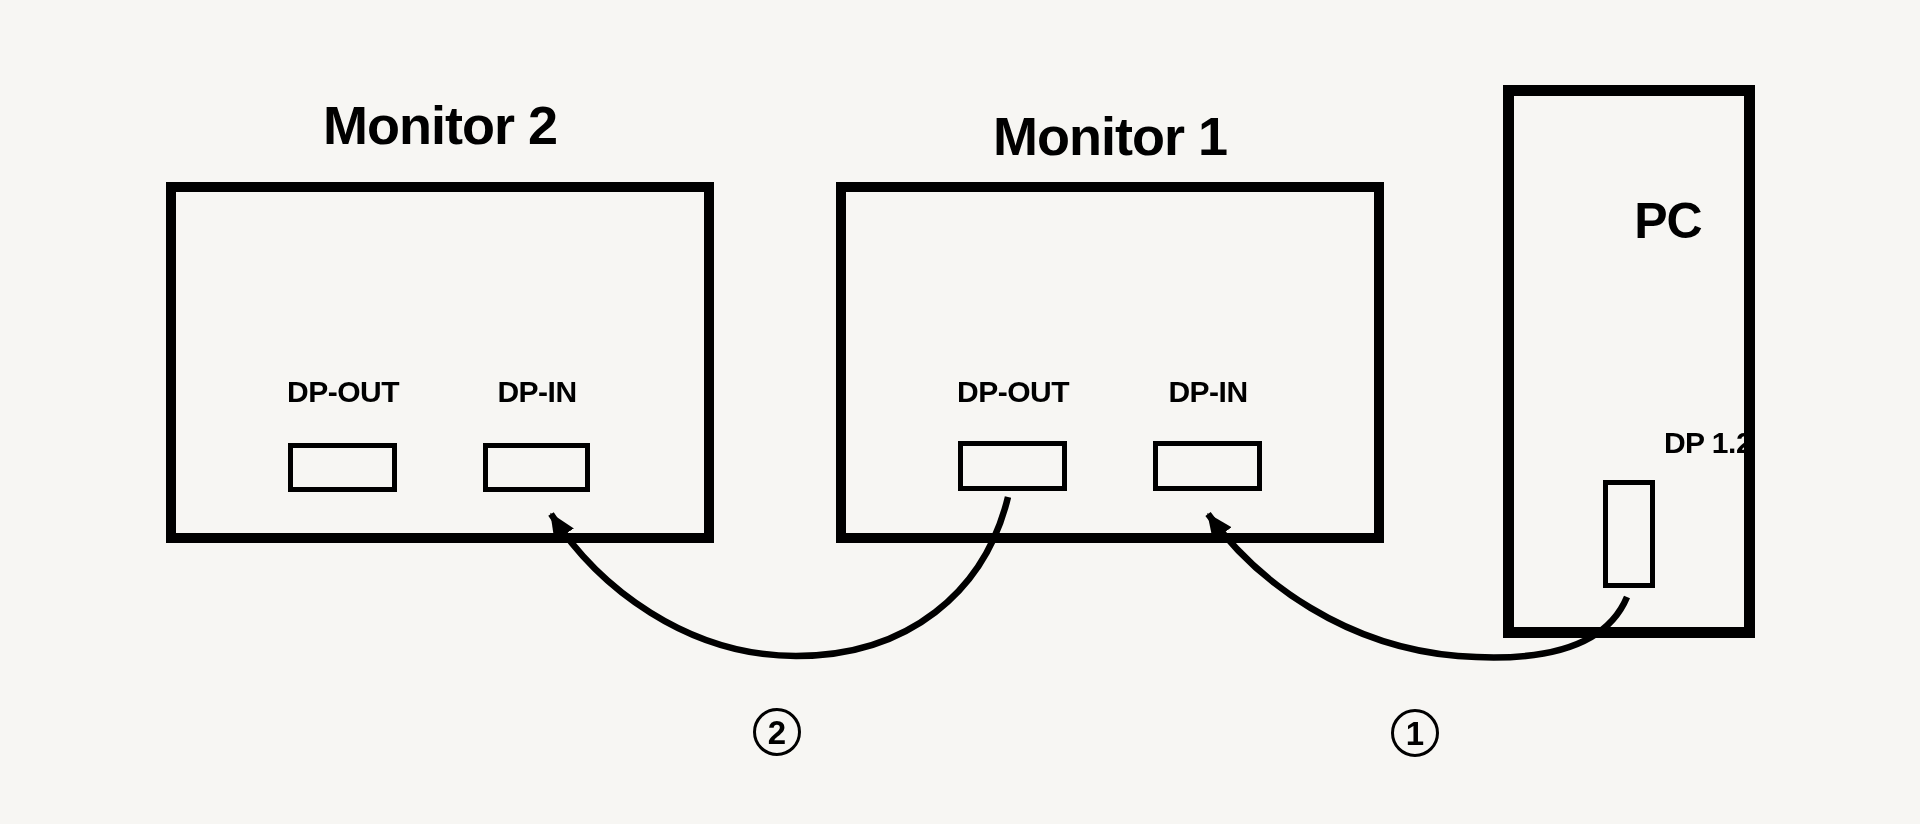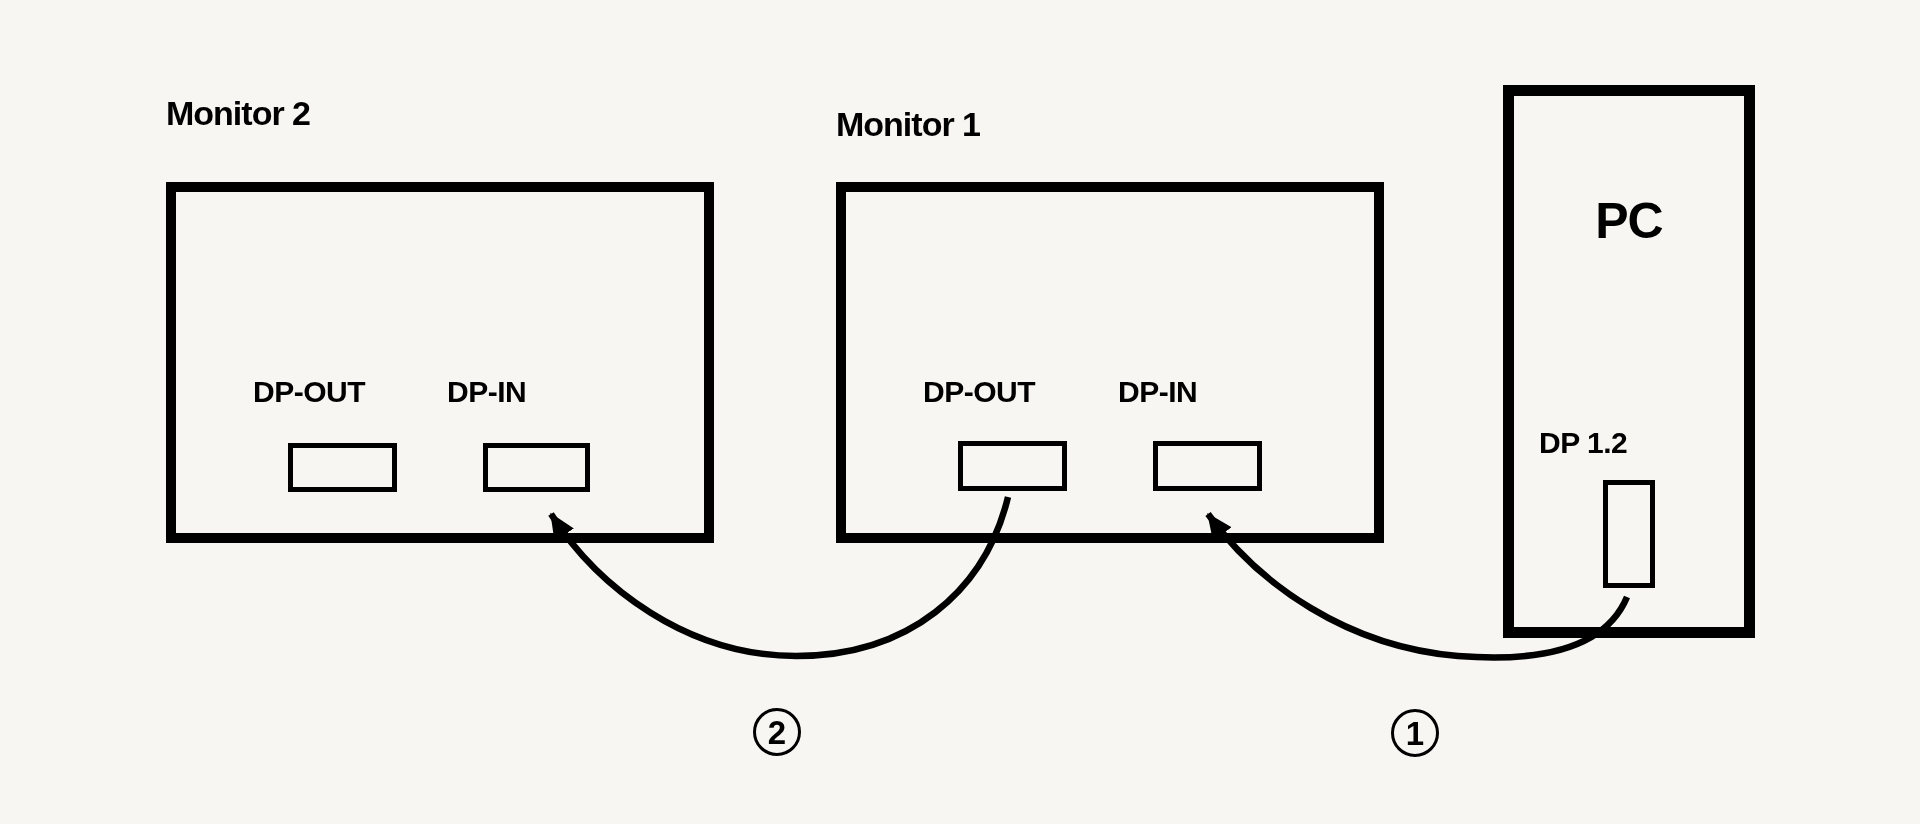--- a/index.html
+++ b/index.html
@@ -11,43 +11,46 @@
   }
   .device-box{
     position:absolute;
     border:10px solid #000;
     box-sizing:border-box;
     background:transparent;
   }
   .device-title{
     position:absolute;
     font-weight:bold;
-    font-size:34px;
+    font-size:54px;
+    text-align:center;
     letter-spacing:-1px;
     white-space:nowrap;
   }
   .port-label{
     position:absolute;
     font-weight:bold;
     font-size:30px;
+    text-align:center;
     letter-spacing:-0.5px;
     white-space:nowrap;
   }
   .port-rect{
     position:absolute;
     border:5px solid #000;
     box-sizing:border-box;
     background:transparent;
   }
   .pc-title{
     position:absolute;
     font-weight:bold;
     font-size:50px;
     text-align:center;
     letter-spacing:-1px;
+    padding-left:39px;
   }
   .step-badge{
     position:absolute;
     width:48px;height:48px;
     border:3px solid #000;
     border-radius:50%;
     box-sizing:border-box;
     display:flex;align-items:center;justify-content:center;
     font-weight:bold;
     font-size:33px;
@@ -68,21 +71,21 @@
 
 <div class="device-title" style="left:836px;top:94px;width:548px;margin-top:11px;">Monitor 1</div>
 <div class="device-box" style="left:836px;top:182px;width:548px;height:361px;"></div>
 <div class="port-label" style="left:923px;top:375px;width:180px;">DP-OUT</div>
 <div class="port-label" style="left:1118px;top:375px;width:180px;">DP-IN</div>
 <div class="port-rect" style="left:958px;top:441px;width:109px;height:50px;"></div>
 <div class="port-rect" style="left:1153px;top:441px;width:109px;height:50px;"></div>
 
 <div class="device-box" style="left:1503px;top:85px;width:252px;height:553px;border-width:11px;"></div>
 <div class="pc-title" style="left:1503px;top:192px;width:252px;">PC</div>
-<div class="port-label" style="left:1539px;top:426px;width:180px;">DP 1.2</div>
+<div class="port-label" style="left:1618px;top:426px;width:180px;">DP 1.2</div>
 <div class="port-rect" style="left:1603px;top:480px;width:52px;height:108px;"></div>
 
 <svg class="cables" width="1920" height="824" viewBox="0 0 1920 824">
   <defs>
     <marker id="arrow" viewBox="0 0 10 10" refX="9" refY="5" markerWidth="4.2" markerHeight="4.2" orient="auto-start-reverse">
       <path d="M 0 0.8 L 9.5 5 L 0 9.2 z" fill="#000"></path>
     </marker>
   </defs>
   <path d="M 1627 597 C 1607 645, 1548 663, 1458 656 C 1348 647, 1258 584, 1208 514" fill="none" stroke="#000" stroke-width="6.5" marker-end="url(#arrow)"></path>
   <path d="M 1008 497 C 985 592, 908 656, 796 656 C 688 656, 598 588, 551 514" fill="none" stroke="#000" stroke-width="6.5" marker-end="url(#arrow)"></path>

